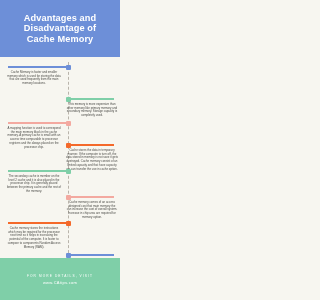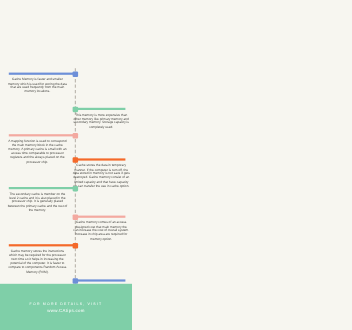--- a/index.html
+++ b/index.html
@@ -113,20 +113,25 @@
     letter-spacing: 0.3px;
     text-align: center;
     margin-top: 2px;
   }
 </style>
 </head>
 <body>
 
 <div class="poster">
 
+  <div class="header">
+    <div class="header-title">Advantages and
+Disadvantage of
+Cache Memory</div>
+  </div>
 
   <div class="spine"></div>
 
   <div id="timeline-root">
       <div class="node" style="top: 66px;">
         <div class="connector conn-left" style="background: rgb(109, 143, 216);"></div>
         <div class="dot" style="background: rgb(109, 143, 216);"></div>
         <div class="txt txt-left" style="top: 5px;">Cache Memory is faster and smaller memory which is used for storing the data that are used frequently from the main memory locations.</div>
       </div>
       <div class="node" style="top: 98px;">

